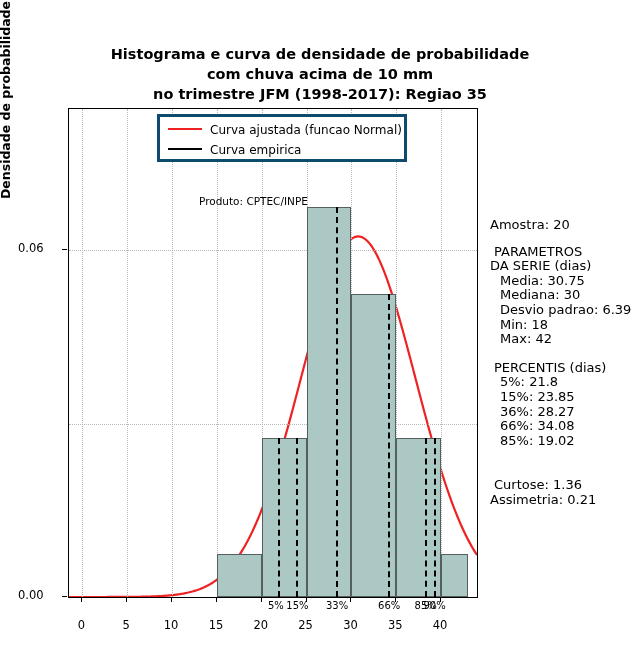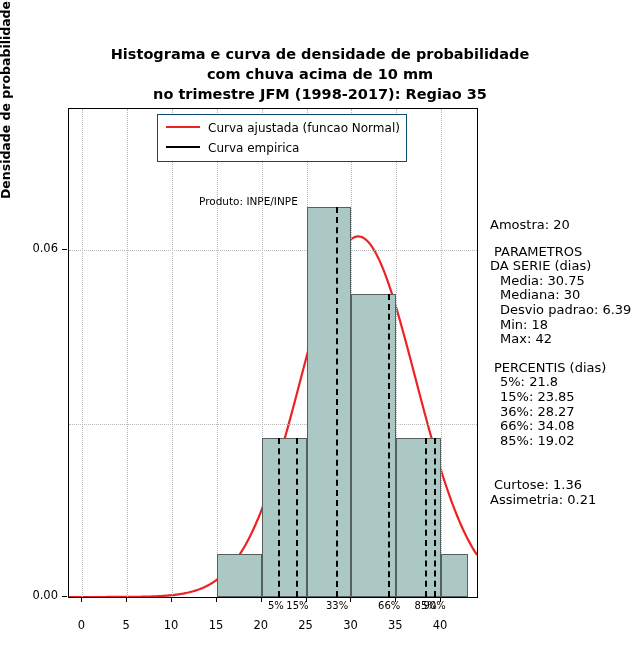--- a/index.html
+++ b/index.html
@@ -104,21 +104,21 @@
   }
   .xtick-label {
     position: absolute;
     font-size: 11.5px;
     text-align: center;
     width: 26px;
   }
   .ytick-label {
     position: absolute;
     font-size: 11.5px;
-    text-align: right;
+    text-align: left;
     width: 40px;
   }
   .tick-mark-x {
     position: absolute;
     width: 0;
     height: 5px;
     border-left: 1px solid #000;
   }
   .tick-mark-y {
     position: absolute;
@@ -127,21 +127,21 @@
     border-top: 1px solid #000;
   }
 
   
   .legend {
     position: absolute;
     left: 157px;
     top: 74px;
     width: 250px;
     height: 48px;
-    border: 1px solid #0c4a6e;
+    border: 3px solid #0c4a6e;
     background: #ffffff;
     box-sizing: border-box;
   }
   .legend-row {
     position: absolute;
     left: 8px;
     height: 18px;
     line-height: 18px;
     font-size: 12px;
     white-space: nowrap;
@@ -227,21 +227,21 @@
 
   <div class="legend">
     <div class="legend-row r1">
       <span class="legend-swatch sw-red"></span><span>Curva ajustada (funcao Normal)</span>
     </div>
     <div class="legend-row r2">
       <span class="legend-swatch sw-black"></span><span>Curva empirica</span>
     </div>
   </div>
 
-  <div class="produto">Produto: INPE/INPE</div>
+  <div class="produto">Produto: CPTEC/INPE</div>
 
   <div class="stats">
     <div class="blk">Amostra: 20</div>
     <div class="ind1">PARAMETROS</div>
     <div>DA SERIE (dias)</div>
     <div class="ind2">Media: 30.75</div>
     <div class="ind2">Mediana: 30</div>
     <div class="ind2 blk">Desvio padrao: 6.39</div>
     <div class="ind2" style="margin-top:-12px">Min: 18</div>
     <div class="ind2 blk">Max: 42</div>

